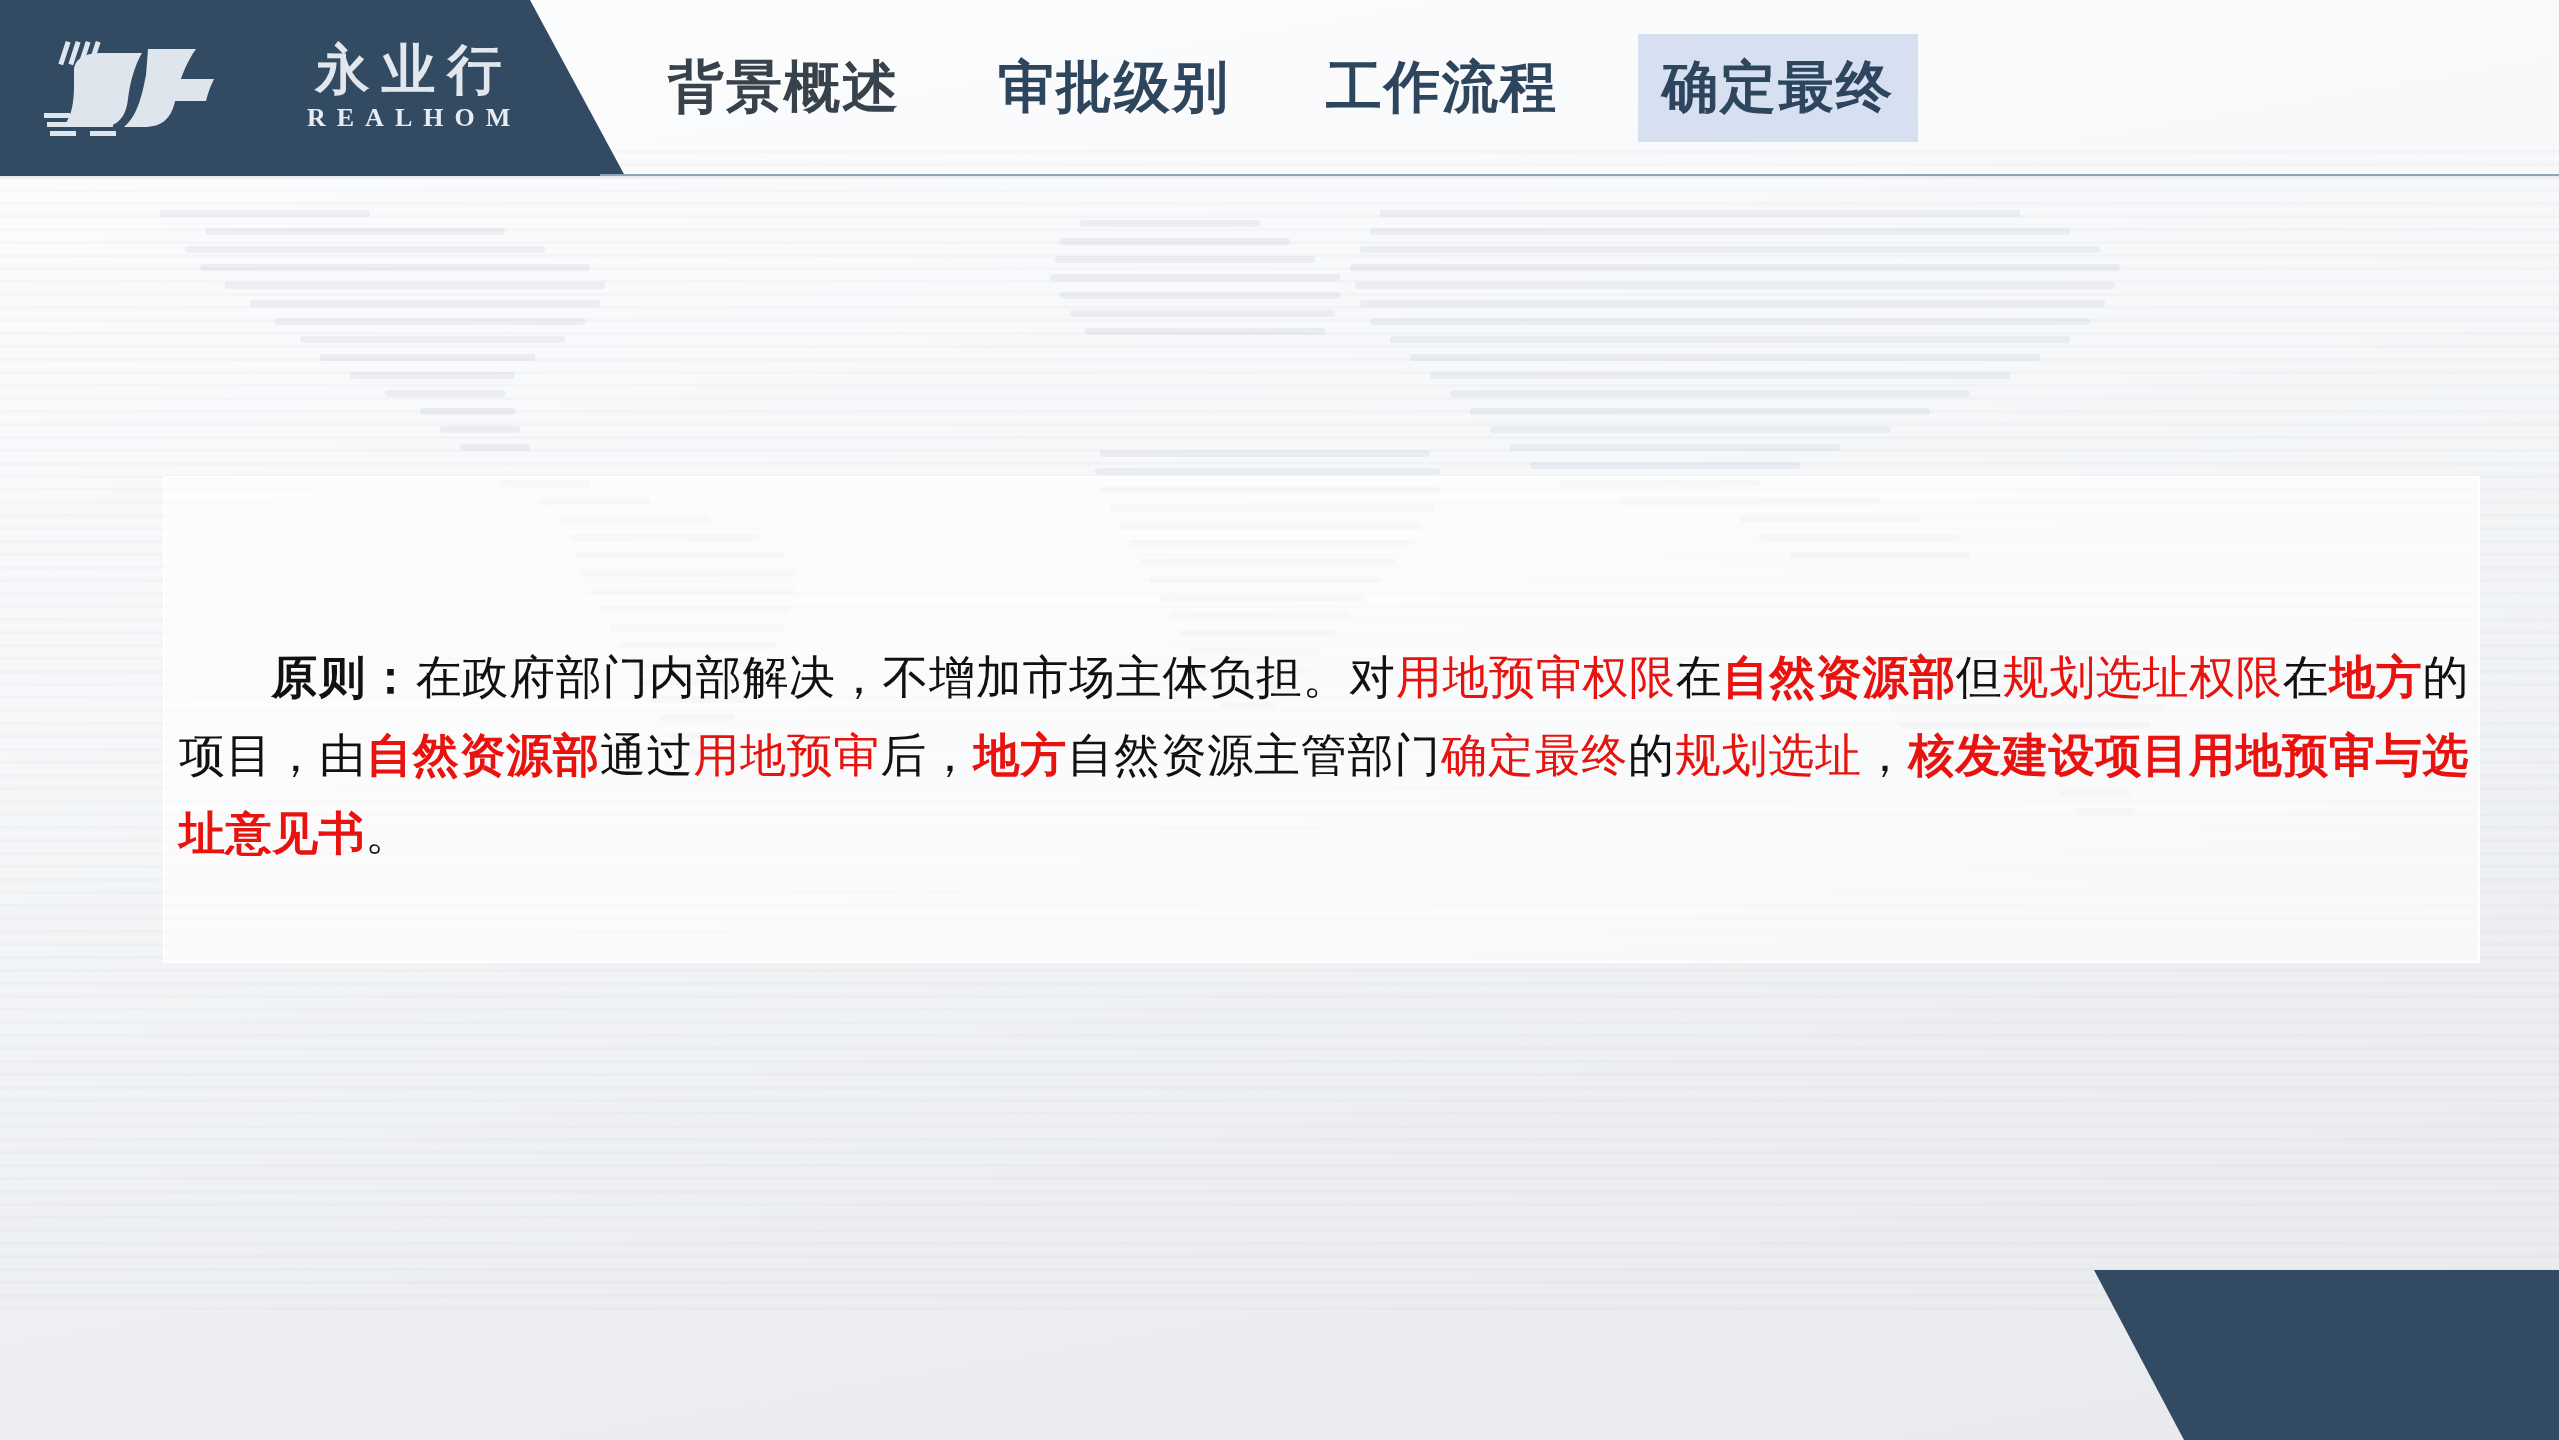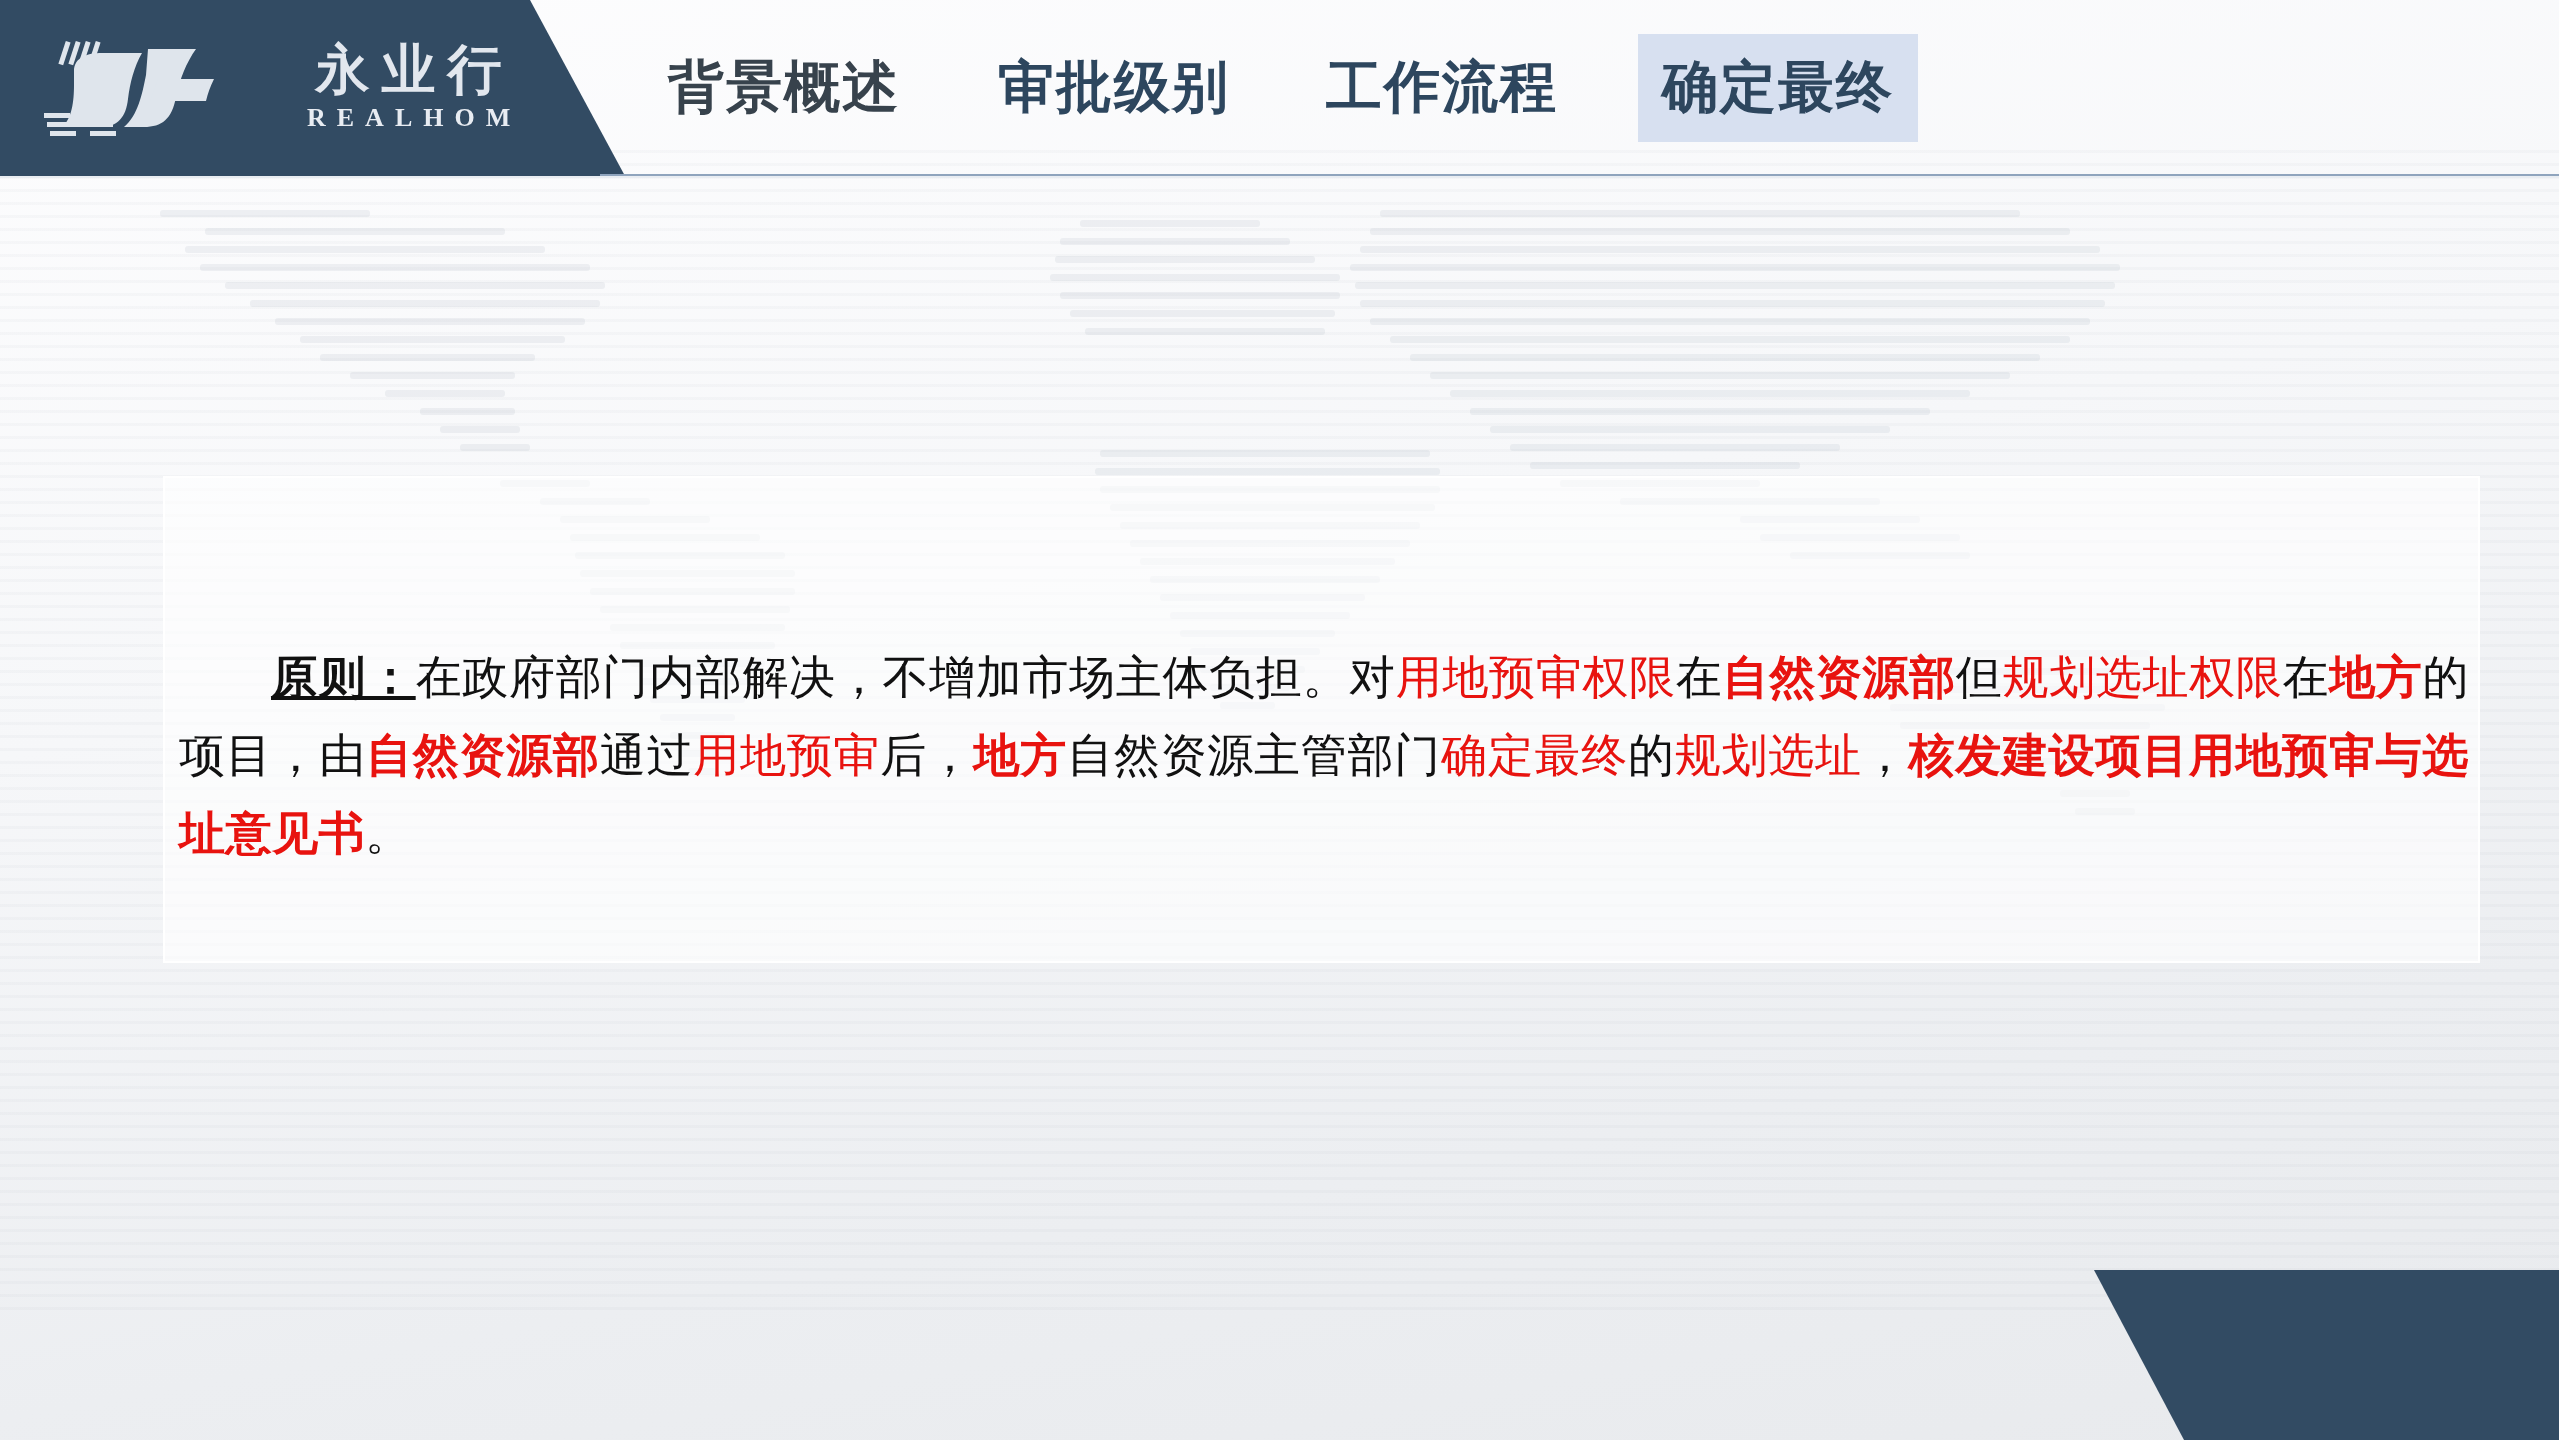--- a/index.html
+++ b/index.html
@@ -161,21 +161,20 @@
     text-align: justify;
     text-justify: inter-ideograph;
     letter-spacing: 0.5px;
   }
   .indent { display: inline-block; width: 92px; }
   .lead {
     font-family: "DejaVu Sans", "Liberation Sans", sans-serif;
     font-weight: 700;
     color: #111111;
     letter-spacing: 2px;
-    text-decoration: underline;
   }
   .red { color: #e8130f; }
   .red-b {
     color: #e8130f;
     font-weight: 700;
     text-underline-offset: 6px;
     text-decoration-thickness: 4px;
     font-family: "DejaVu Sans", "Liberation Sans", sans-serif;
   }
   .blk { color: #111111; }

